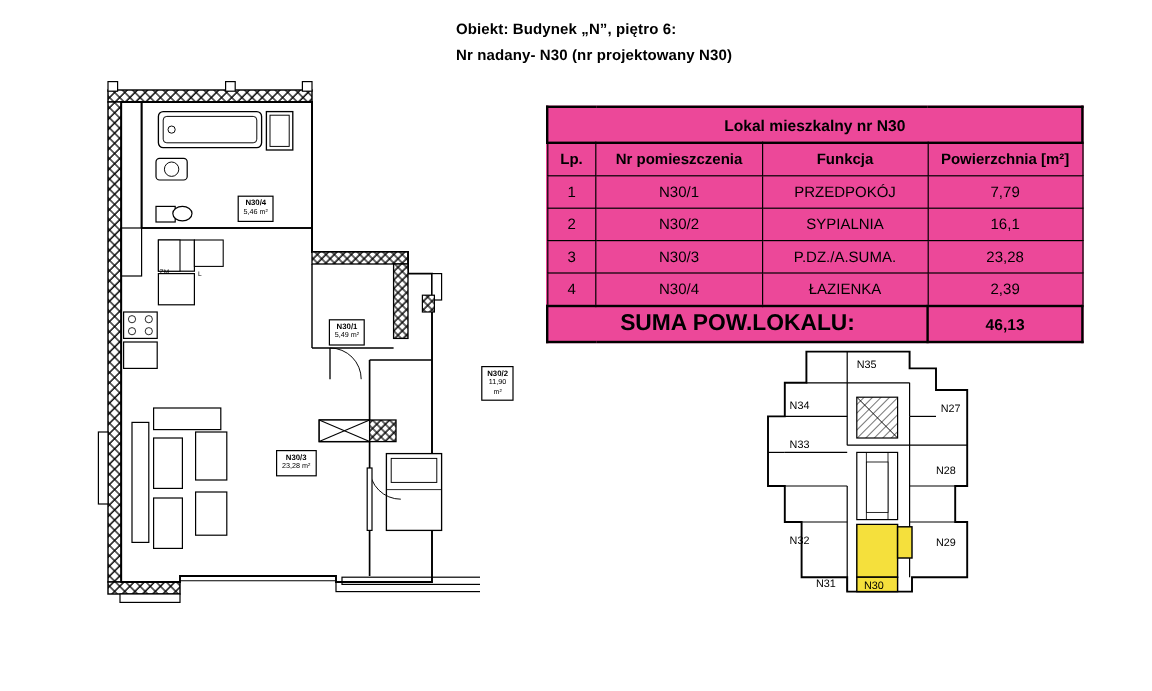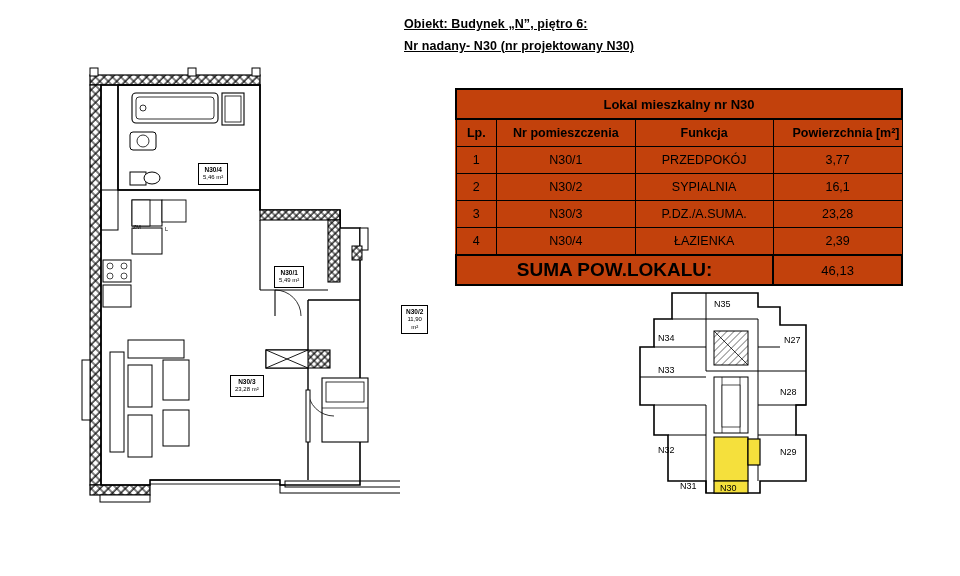--- a/index.html
+++ b/index.html
@@ -12,38 +12,37 @@
     height: 576px;
     position: relative;
     font-family: "Liberation Sans", sans-serif;
     color: #000;
     overflow: hidden;
   }
 
   
   #header {
     position: absolute;
-    left: 404px;
+    left: 380px;
     top: 14px;
     font-size: 12.5px;
     font-weight: bold;
     line-height: 1.75;
     letter-spacing: 0.1px;
-    text-decoration: underline;
   }
 
   
   #spec-table {
     position: absolute;
     left: 455px;
     top: 88px;
     width: 448px;
     border-collapse: collapse;
     font-size: 12.5px;
-    background: #c2410c;
+    background: #ec4899;
   }
   #spec-table td, #spec-table th {
     border: 1.5px solid #000;
     text-align: center;
     padding: 3px 2px;
     font-weight: normal;
     height: 20px;
   }
   #spec-table .title-cell {
     font-weight: bold;
@@ -51,27 +50,27 @@
     height: 22px;
   }
   #spec-table thead th {
     font-weight: bold;
   }
   #spec-table .sum-label {
     font-weight: bold;
     font-size: 19px;
   }
   #spec-table .sum-value {
-    font-weight: normal;
+    font-weight: bold;
     font-size: 13px;
   }
   #spec-table .col-lp { width: 38px; }
   #spec-table .col-nr { width: 140px; text-align: center; }
   #spec-table .col-fn { width: 140px; margin-left: 26px; }
-  #spec-table .col-pw { width: 130px; text-align: right; }
+  #spec-table .col-pw { width: 130px; }
   #spec-table .outer { border-width: 2px; }
 
   
   #floorplan {
     position: absolute;
     left: 70px;
     top: 60px;
     width: 330px;
     height: 460px;
   }
@@ -123,21 +122,21 @@
       <th class="col-nr">Nr pomieszczenia</th>
       <th class="col-fn">Funkcja</th>
       <th class="col-pw">Powierzchnia [m²]</th>
     </tr>
   </thead>
   <tbody>
     <tr>
       <td>1</td>
       <td>N30/1</td>
       <td>PRZEDPOKÓJ</td>
-      <td>3,77</td>
+      <td>7,79</td>
     </tr>
     <tr>
       <td>2</td>
       <td>N30/2</td>
       <td>SYPIALNIA</td>
       <td>16,1</td>
     </tr>
     <tr>
       <td>3</td>
       <td>N30/3</td>

